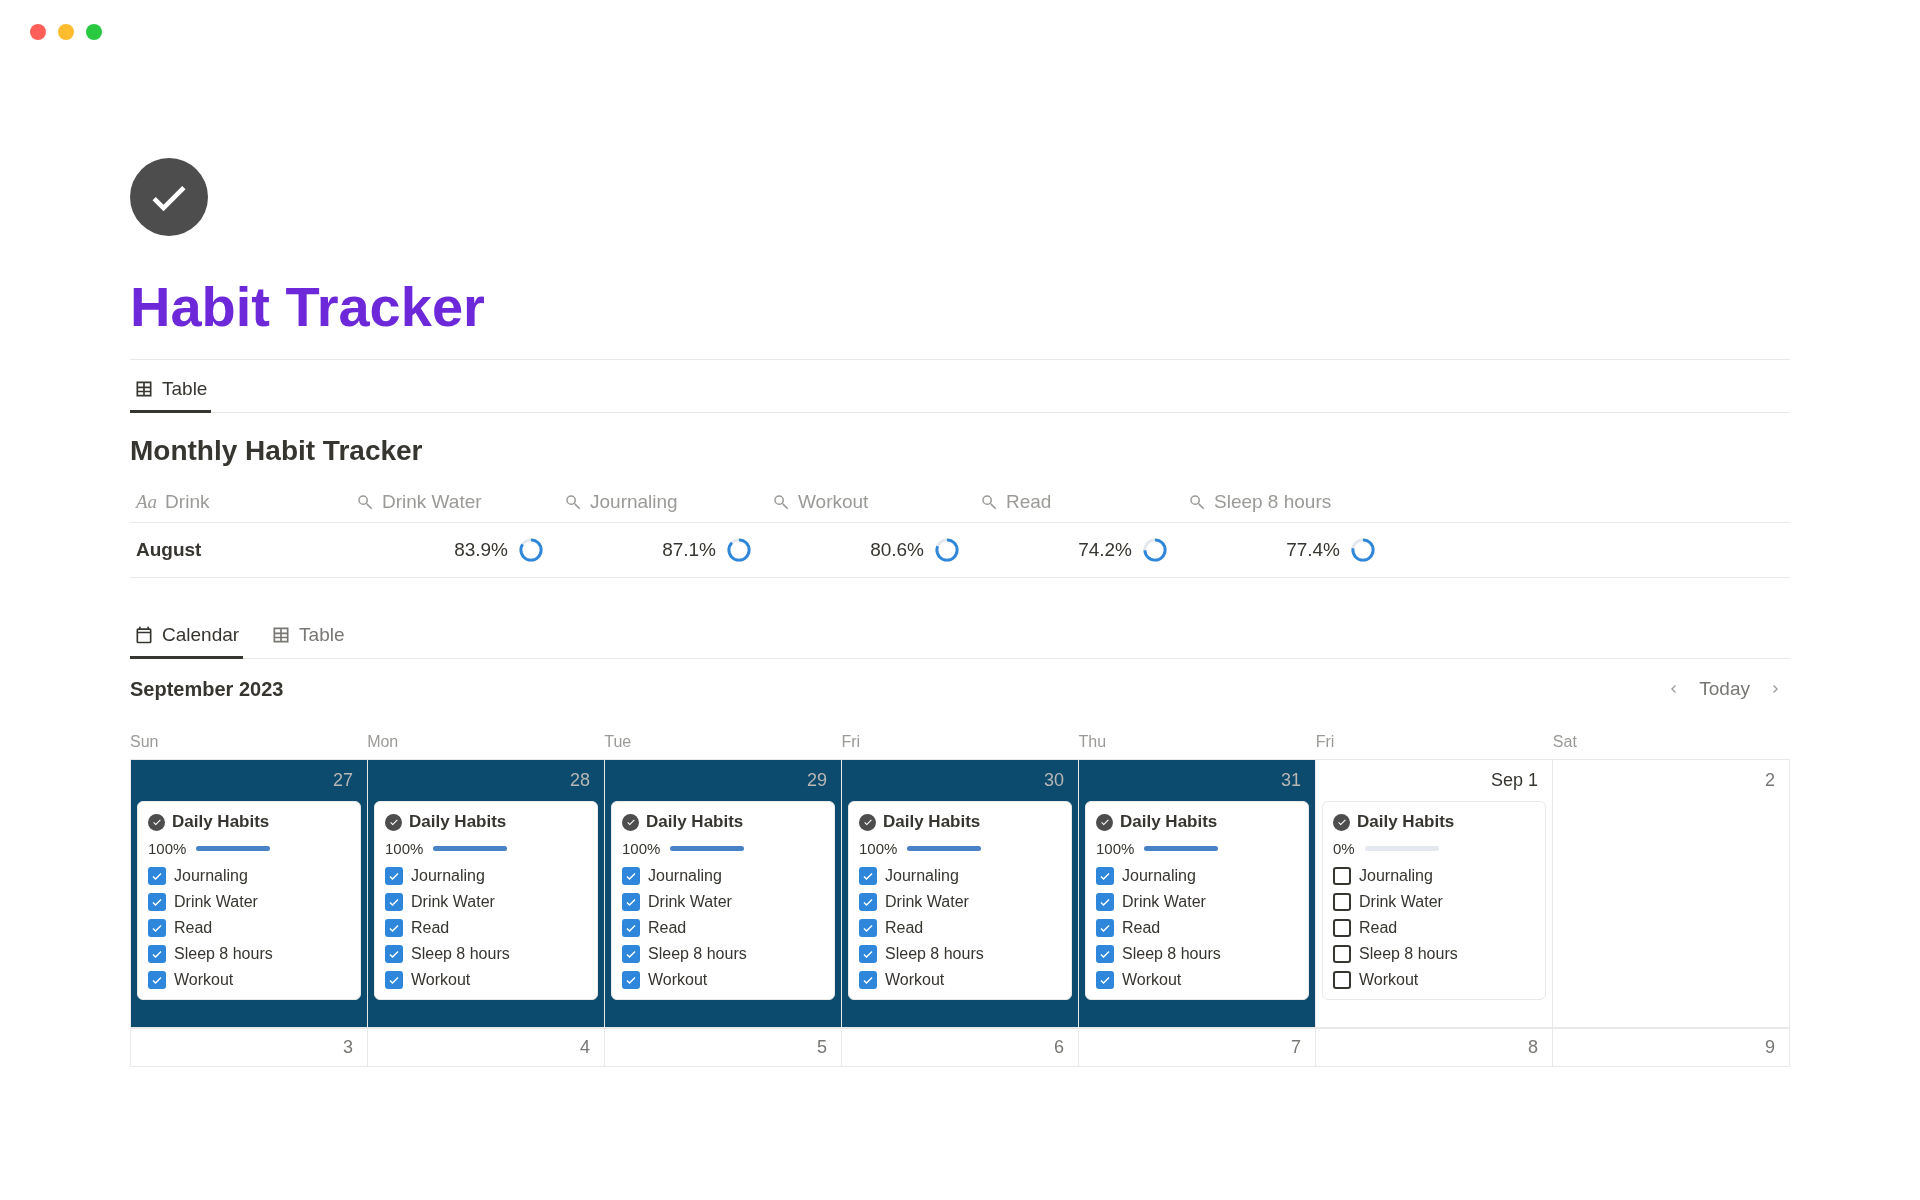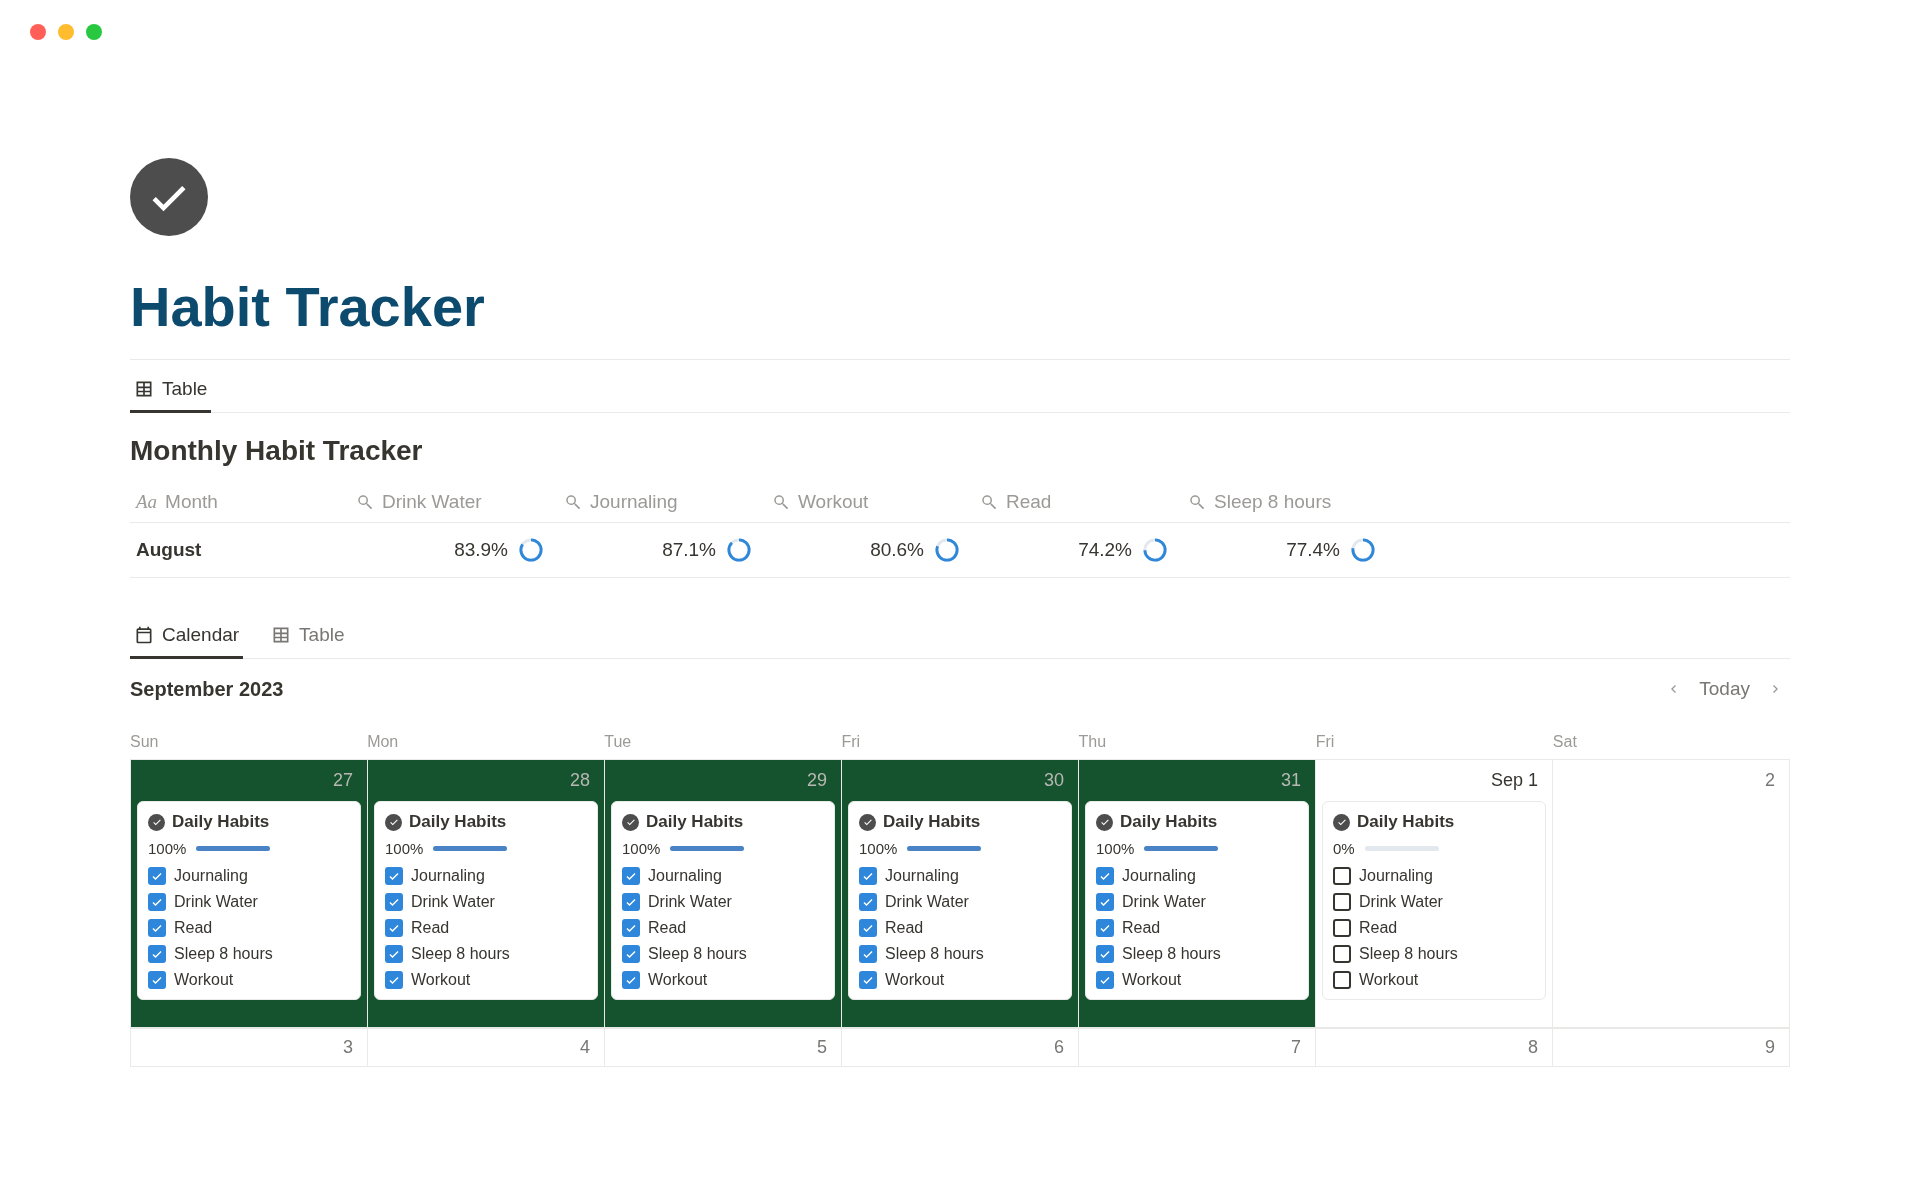--- a/index.html
+++ b/index.html
@@ -33,21 +33,21 @@
   align-items: center;
   justify-content: center;
   margin-top: 118px;
 }
 .page-icon svg { width: 44px; height: 44px; fill: #fff; }
 
 .page-title {
   font-size: 56px;
   font-weight: 700;
   margin-top: 38px;
-  color: #0c4a6e;
+  color: #6d28d9;
 }
 
 .hr { border: none; border-top: 1px solid #e9e9e7; margin-top: 20px; }
 
 .tabs {
   display: flex;
   gap: 24px;
   border-bottom: 1px solid #e9e9e7;
   margin-top: 8px;
 }
@@ -172,21 +172,21 @@
   border-top: 1px solid #e9e9e7;
   border-left: 1px solid #e9e9e7;
 }
 .cal-cell {
   border-right: 1px solid #e9e9e7;
   border-bottom: 1px solid #e9e9e7;
   min-height: 268px;
   padding: 0;
   position: relative;
 }
-.cal-cell.prev { background: #14532d; }
+.cal-cell.prev { background: #0c4a6e; }
 .cal-date {
   text-align: right;
   font-size: 18px;
   color: #787774;
   padding: 10px 14px 6px 0;
 }
 .cal-cell.prev .cal-date { color: #b8b7b4; }
 .cal-date.sep1 { color: #37352f; }
 
 .card {
@@ -286,21 +286,21 @@
       <span>Table</span>
     </div>
   </div>
 
   <h2 class="section-title">Monthly Habit Tracker</h2>
 
   <div class="m-table">
     <div class="m-head">
       <div class="m-head-cell">
         <span style="font-family:serif;font-style:italic">Aa</span>
-        <span>Month</span>
+        <span>Drink</span>
       </div>
       <div class="m-head-cell">
         <svg viewBox="0 0 24 24">
             <path d="M15.5 14h-.79l-.28-.27A6.47 6.47 0 0016 9.5 6.5 6.5 0 109.5 16a6.47 6.47 0 004.23-1.57l.27.28v.79L20 21.5l1.5-1.5L15.5 14zM9.5 14A4.5 4.5 0 1114 9.5 4.5 4.5 0 019.5 14z"></path>
           </svg>
         <span>Drink Water</span>
       </div>
       <div class="m-head-cell">
         <svg viewBox="0 0 24 24">
             <path d="M15.5 14h-.79l-.28-.27A6.47 6.47 0 0016 9.5 6.5 6.5 0 109.5 16a6.47 6.47 0 004.23-1.57l.27.28v.79L20 21.5l1.5-1.5L15.5 14zM9.5 14A4.5 4.5 0 1114 9.5 4.5 4.5 0 019.5 14z"></path>

